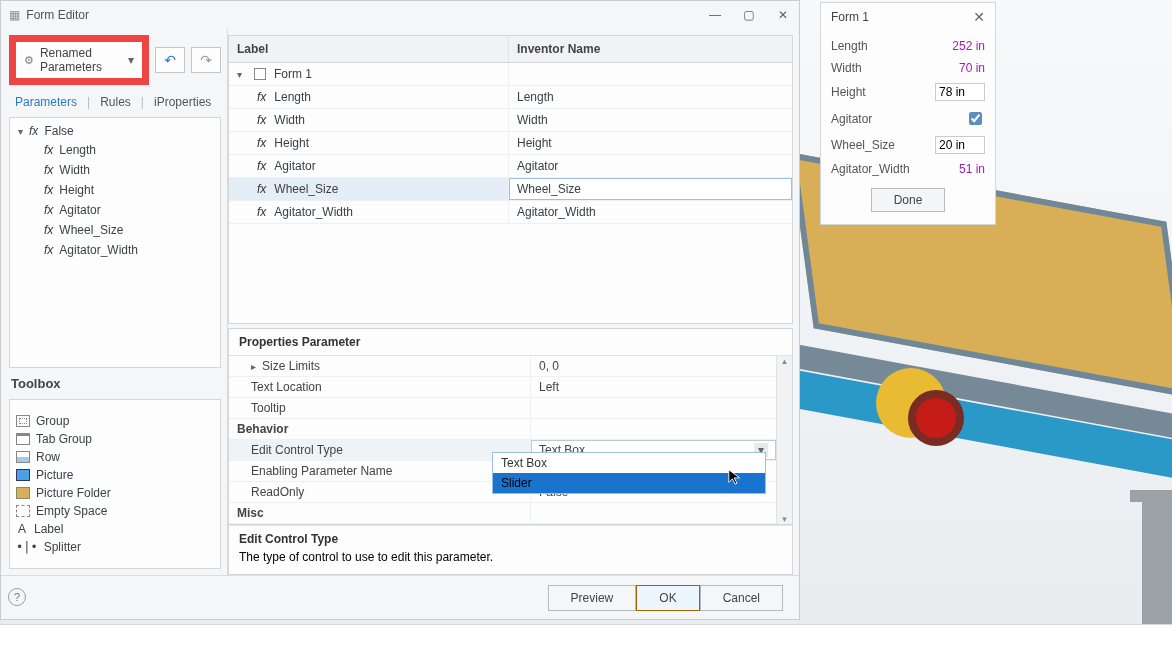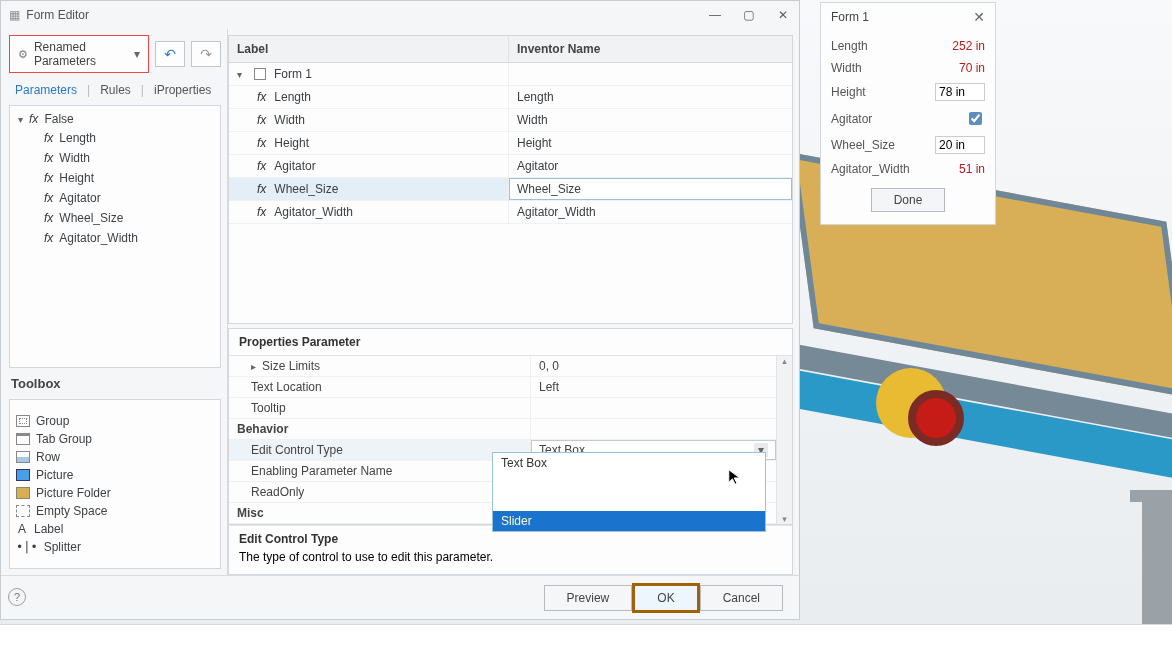--- a/index.html
+++ b/index.html
@@ -17,38 +17,38 @@
   .leg { position:absolute; top:380px; right:8px; width:50px; height:140px; background:#9aa2a8; }
   .leg::before{ content:""; position:absolute; left:-12px; right:-12px; top:-10px; height:12px; background:#9aa2a8; }
   .leg::after{ content:""; position:absolute; left:-12px; right:-12px; bottom:0; height:10px; background:#9aa2a8; }
 
   
   .form1 { position:absolute; top:2px; left:820px; width:176px; background:#fdfdfd; border:1px solid #d3d7da; z-index:5; }
   .form1-title { display:flex; justify-content:space-between; align-items:center; padding:6px 10px; font-size:13px; color:#444; }
   .form1-title .close { cursor:pointer; color:#666; font-size:14px; }
   .form1-body { padding:4px 10px 6px; }
   .f1row { display:flex; justify-content:space-between; align-items:center; padding:4px 0; color:#555; }
-  .f1row .val { color:#b91c1c;margin-left:42px; }
+  .f1row .val { color:#a21caf;margin-left:42px; }
   .f1row input[type=text] { width:50px; border:1px solid #ccc; padding:1px 3px; font-size:12px; }
   .f1row input[type=checkbox] { accent-color:#5d8fbe; }
   .done { display:block; margin:8px auto 6px; padding:4px 22px; border:1px solid #b5bbc0; background:#f3f5f6; color:#444; }
 
   
   .editor { position:absolute; top:0; left:0; width:800px; height:620px; background:#f5f6f8; border:1px solid #c8ccd0; z-index:4; display:flex; flex-direction:column; }
   .editor-titlebar { height:28px; display:flex; align-items:center; padding:0 8px; color:#4f5458; font-size:13px; }
   .editor-titlebar .ttl { display:flex; align-items:center; gap:6px; }
   .editor-titlebar .winbtns { margin-left:auto; display:flex; gap:18px; font-size:13px; color:#5a5e62; }
   .win-icon { display:inline-block; width:16px; text-align:center; }
 
   .editor-body { flex:1; display:flex; overflow:hidden; }
 
   
   .leftcol { width:226px; display:flex; flex-direction:column; padding:6px 6px 6px 8px; gap:4px; }
   .toolbar-row { display:flex; gap:6px; align-items:center; margin-bottom:2px; }
-  .dropdown-btn { flex:1; border:1px solid #ef4444; background:#fdfdfe; padding:4px 8px; text-align:left; display:flex; align-items:center; gap:6px; color:#444; }
+  .dropdown-btn { flex:1; border:7px solid #ef4444; background:#fdfdfe; padding:4px 8px; text-align:left; display:flex; align-items:center; gap:6px; color:#444; }
   .dropdown-btn::before{ content:"⚙"; color:#7a7f84; font-size:11px; }
   .dropdown-btn::after{ content:"▾"; margin-left:auto; color:#666; }
   .navbtn { width:30px; height:26px; border:1px solid #c2c7cc; background:#fdfdfe; color:#2a79c6; font-size:14px; }
   .navbtn.fwd { color:#999; }
 
   .tabs { display:flex; gap:6px; padding:2px 2px 2px 4px; color:#555; }
   .tabs span { padding:2px 2px; }
   .tabs .sel { color:#2a79c6; }
   .tabs .divider { color:#bbb; }
 
@@ -103,31 +103,31 @@
   .prow.sel { background:#eef3f8; }
   .prow.sel .pb { background:#fff; border:1px solid #bcc; padding:2px 7px; display:flex; align-items:center;}
   .prow.sel .pb::after{ content:"▾"; margin-left:auto; color:#666; background:#e7e9eb; padding:0 4px; }
   .props-scroll { width:16px; background:#f1f2f4; border-left:1px solid #e0e2e5; position:relative; }
   .props-scroll::before{ content:"▴"; position:absolute; top:0; left:0; right:0; text-align:center; color:#888; font-size:9px; }
   .props-scroll::after{ content:"▾"; position:absolute; bottom:0; left:0; right:0; text-align:center; color:#888; font-size:9px; }
 
   
   .combo-popup { position:absolute; top:96px; left:263px; width:274px; background:#fff; border:1px solid #9cc0df; z-index:10; }
   .combo-popup .opt { padding:3px 8px; color:#333; }
-  .combo-popup .opt.sel { background:#1a73cc; color:#fef9c3;margin-top:38px; }
+  .combo-popup .opt.sel { background:#1a73cc; color:#000000; }
 
   .cursor { position:absolute; top:112px; left:498px; font-size:18px; color:#000; z-index:11; pointer-events:none; }
   .cursor svg { width:18px; height:18px; }
 
   .desc { padding:6px 10px 10px; border-top:1px solid #e3e5e8; margin:0 6px 0 0; background:#fdfdfe; border-left:1px solid #d3d7db; border-right:1px solid #d3d7db; border-bottom:1px solid #d3d7db;}
   .desc-title { font-weight:600; color:#333; padding-bottom:4px; }
 
   .editor-buttons { height:44px; display:flex; justify-content:flex-end; align-items:center; gap:0; padding:0 16px; border-top:1px solid #dadde0; background:#f5f6f8; }
   .editor-buttons button { padding:5px 22px; border:1px solid #b5bbc0; background:#f5f6f8; color:#444; }
-  .editor-buttons button.primary { border:3px solid #a16207; background:#eef6fd; }
+  .editor-buttons button.primary { border:1px solid #a16207; background:#eef6fd; }
 
   .help-circle { position:absolute; bottom:54px; left:8px; width:18px; height:18px; border:1px solid #9aa0a5; border-radius:50%; color:#777; font-size:11px; text-align:center; line-height:16px; z-index:6; }
 
   .bottom-strip { position:absolute; left:0; bottom:0; width:1172px; height:36px; background:#ffffff; border-top:1px solid #d6d9dc; z-index:2; }
 </style>
 </head>
 <body>
 
 <div class="viewport-bg"></div>
 <div class="scene">

